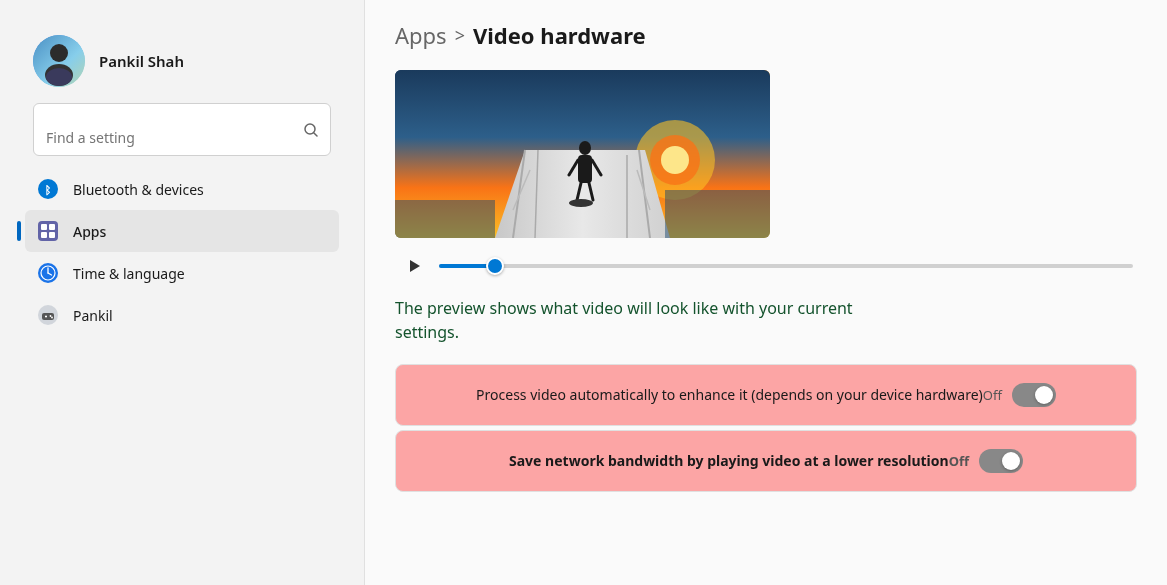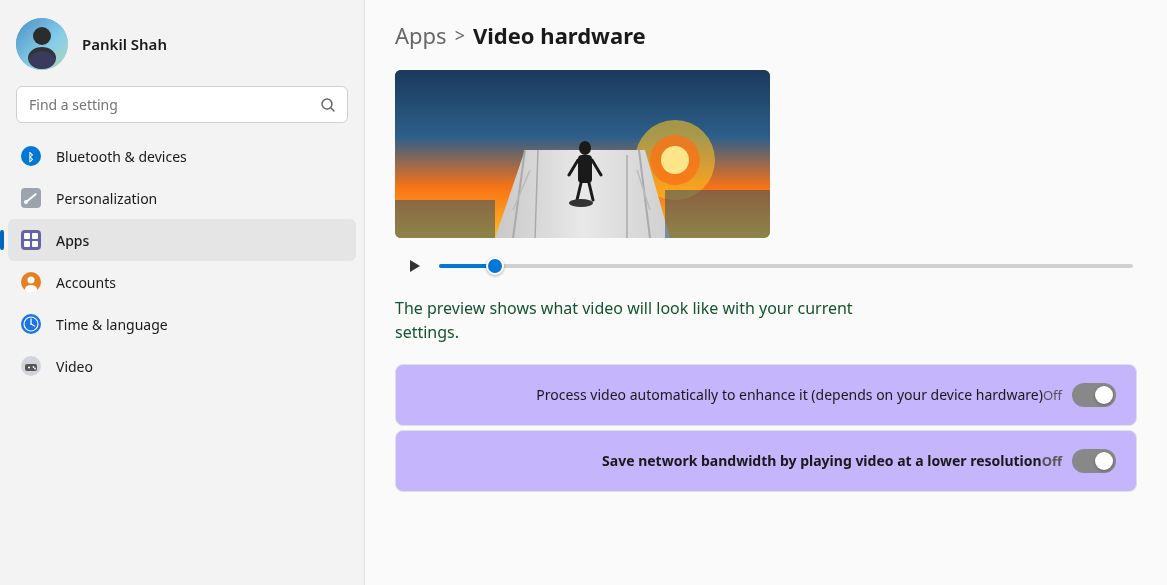--- a/index.html
+++ b/index.html
@@ -13,21 +13,21 @@
     }
 
     
     .sidebar {
       width: 365px;
       min-width: 365px;
       background: #f3f3f3;
       height: 585px;
       display: flex;
       flex-direction: column;
-      padding: 0;
+      padding: 17px;
       border-right: 1px solid #e0e0e0;
     }
 
     .sidebar-profile {
       display: flex;
       align-items: center;
       padding: 18px 16px 12px 16px;
       gap: 14px;
     }
 
@@ -59,20 +59,21 @@
     }
 
     .search-input {
       border: none;
       outline: none;
       background: transparent;
       font-size: 14px;
       color: #333;
       flex: 1;
       font-family: inherit;
+      margin-top: 16px;
     }
 
     .search-icon-svg {
       color: #666;
       flex-shrink: 0;
     }
 
     .nav-list {
       list-style: none;
       padding: 4px 8px;
@@ -227,28 +228,28 @@
     .preview-text {
       font-size: 16px;
       color: #14532d;
       line-height: 1.5;
       margin-bottom: 20px;
       max-width: 460px;
     }
 
     
     .settings-card {
-      background: #c4b5fd;
+      background: #fca5a5;
       border: 1px solid #e0e0e0;
       border-radius: 8px;
       padding: 18px 20px;
       margin-bottom: 0;
       display: flex;
       align-items: center;
-      justify-content: flex-end;
+      justify-content: center;
       max-width: 750px;
     }
 
     .settings-card + .settings-card {
       margin-top: 4px;
       font-weight: bold;
     }
 
     .card-label {
       font-size: 14px;
@@ -333,54 +334,34 @@
       <div class="nav-icon">
         <svg width="20" height="20" viewBox="0 0 20 20">
           <circle cx="10" cy="10" r="10" fill="#0078d4"></circle>
           <text x="10" y="14.5" text-anchor="middle" fill="white" font-size="11" font-weight="bold">ᛒ</text>
         </svg>
       </div>
       <span>Bluetooth &amp; devices</span>
     </li>
 
 
-    <li class="nav-item">
-      <div class="nav-icon">
-        <svg width="20" height="20" viewBox="0 0 20 20">
-          <rect width="20" height="20" rx="4" fill="#9ca3af"></rect>
-          <rect x="3" y="9" width="14" height="2" rx="1" fill="white" transform="rotate(-40 10 10)"></rect>
-          <circle cx="5" cy="14" r="2" fill="white"></circle>
-        </svg>
-      </div>
-      <span>Personalization</span>
-    </li>
 
     <li class="nav-item active">
       <div class="nav-icon">
         <svg width="20" height="20" viewBox="0 0 20 20">
           <rect width="20" height="20" rx="4" fill="#6264a7"></rect>
           <rect x="3" y="3" width="6" height="6" rx="1" fill="white"></rect>
           <rect x="11" y="3" width="6" height="6" rx="1" fill="white"></rect>
           <rect x="3" y="11" width="6" height="6" rx="1" fill="white"></rect>
           <rect x="11" y="11" width="6" height="6" rx="1" fill="white"></rect>
         </svg>
       </div>
       <span>Apps</span>
     </li>
 
-    <li class="nav-item">
-      <div class="nav-icon">
-        <svg width="20" height="20" viewBox="0 0 20 20">
-          <circle cx="10" cy="10" r="10" fill="#e67e22"></circle>
-          <circle cx="10" cy="8" r="3.5" fill="white"></circle>
-          <ellipse cx="10" cy="17" rx="6" ry="4" fill="white"></ellipse>
-        </svg>
-      </div>
-      <span>Accounts</span>
-    </li>
 
     <li class="nav-item">
       <div class="nav-icon">
         <svg width="20" height="20" viewBox="0 0 20 20">
           <circle cx="10" cy="10" r="10" fill="#1a73e8"></circle>
           <circle cx="10" cy="10" r="7" fill="none" stroke="white" stroke-width="1.2"></circle>
           <line x1="10" y1="10" x2="10" y2="5" stroke="white" stroke-width="1.3" stroke-linecap="round"></line>
           <line x1="10" y1="10" x2="13.5" y2="12" stroke="white" stroke-width="1.3" stroke-linecap="round"></line>
         </svg>
       </div>
@@ -391,21 +372,21 @@
       <div class="nav-icon">
         <svg width="20" height="20" viewBox="0 0 20 20">
           <circle cx="10" cy="10" r="10" fill="#d1d5db"></circle>
           <rect x="4" y="8" width="12" height="7" rx="2" fill="#555"></rect>
           <line x1="7" y1="11.5" x2="9" y2="11.5" stroke="white" stroke-width="1.2"></line>
           <line x1="8" y1="10.5" x2="8" y2="12.5" stroke="white" stroke-width="1.2"></line>
           <circle cx="12.5" cy="11" r="0.9" fill="white"></circle>
           <circle cx="14" cy="12.5" r="0.9" fill="white"></circle>
         </svg>
       </div>
-      <span>Video</span>
+      <span>Pankil</span>
     </li>
 
 
   </ul>
 </aside>
 
 <main class="main-content">
 
   <div class="breadcrumb">
     <span class="breadcrumb-apps">Apps</span>

